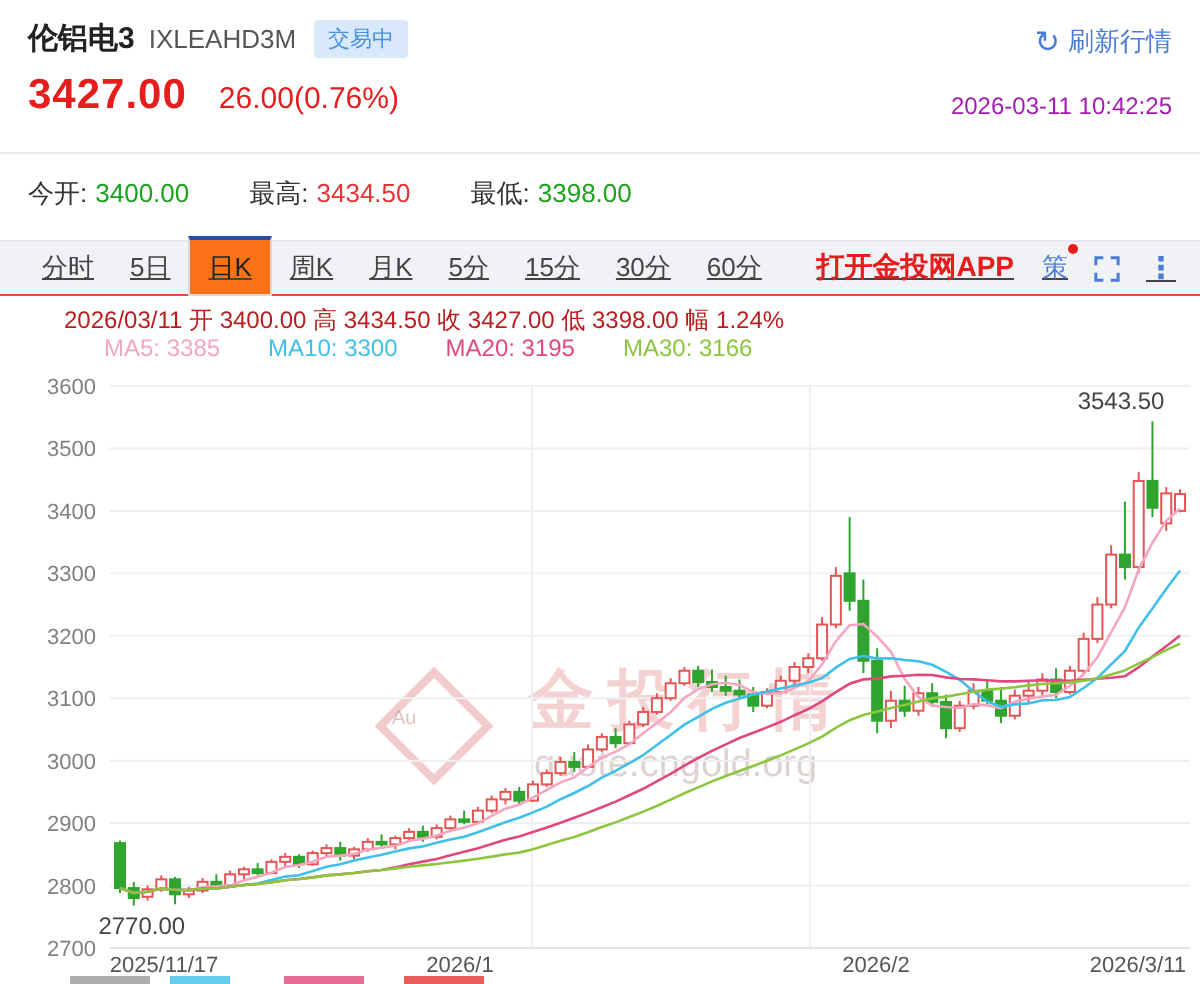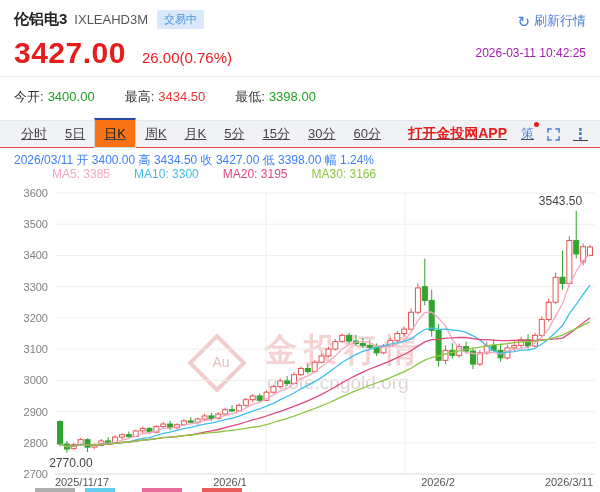--- a/index.html
+++ b/index.html
@@ -8,21 +8,21 @@
   #app { position:relative; width:600px; height:492px; background:#fff;padding-left:42px; }
 
   
   .hdr-left { position:absolute; top:10px; left:14px; }
   .title-row { display:flex; align-items:center; }
   .sym-title { font-size:15px; font-weight:bold; color:#222; }
   .sym-code { font-size:13px; color:#555; margin-left:7px; }
   .badge { margin-left:9px; font-size:11px; color:#4690dd; background:#d9e9fb;
     padding:2px 7px; border-radius:2px; }
   .price-row { display:flex; align-items:baseline; margin-top:7px; }
-  .big-price { font-size:30px; font-weight:bold; color:#e61d1d; letter-spacing:.5px; }
+  .big-price { font-size:21px; font-weight:bold; color:#e61d1d; letter-spacing:.5px; }
   .chg { font-size:15px; color:#e61d1d; margin-left:16px; }
   .hdr-right { position:absolute; top:12px; right:14px; text-align:right; }
   .refresh { color:#4a7cd6; font-size:13px; cursor:pointer; display:flex; align-items:center; gap:4px; }
   .refresh .ricon { font-size:15px; line-height:1; }
   .tstamp { position:absolute; top:46px; right:14px; font-size:12px; color:#a21caf; }
   .divider { position:absolute; left:0; right:0; top:76px; border-top:1px solid #ebebeb; }
 
   
   .stats { position:absolute; top:88px; left:14px; display:flex; gap:30px; font-size:13px; }
   .stat-label { color:#333; }
@@ -37,31 +37,31 @@
     height:30px; margin-top:-2px; color:#222; }
   .applink { margin-left:auto; font-size:14px; font-weight:bold; color:#e61d1d; cursor:pointer; }
   .icon-strip { display:flex; align-items:center; gap:13px; margin-left:14px; color:#4a7cd6; }
   .strat { position:relative; font-size:13px; cursor:pointer; }
   .strat .dot { position:absolute; top:-3px; right:-5px; width:5px; height:5px;
     border-radius:50%; background:#e61d1d; }
   .fsicon { width:13px; height:13px; cursor:pointer; }
   .more { font-size:15px; font-weight:bold; cursor:pointer; }
 
   
-  .readout { position:absolute; top:152px; left:14px; font-size:12px; color:#3b82f6; }
+  .readout { position:absolute; top:152px; left:32px; font-size:12px; color:#b91c1c; }
   .ma-row { position:absolute; top:167px; left:52px; font-size:12px; display:flex; gap:24px; }
 
   
   .chart-wrap { position:absolute; top:183px; left:0; width:600px; height:309px; }
   .chart-wrap svg { position:absolute; top:0; left:0; z-index:2; }
   .watermark { position:absolute; left:190px; top:145px; z-index:1; width:260px; height:100px; }
   .wm-diamond { position:absolute; left:6px; top:14px; width:42px; height:42px;
     border:4px solid rgba(222,128,128,.40); transform:rotate(45deg); }
-  .wm-au { position:absolute; left:6px; top:26px; width:50px; text-align:center;
-    font-size:14px; color:rgba(200,140,140,.55); }
+  .wm-au { position:absolute; left:6px; top:26px; width:50px; text-align:left;
+    font-size:10px; color:rgba(200,140,140,.55); }
   .wm-title { position:absolute; left:74px; top:0; font-size:33px; font-weight:bold;
     letter-spacing:7px; color:rgba(226,138,138,.38); white-space:nowrap; }
   .wm-url { position:absolute; left:77px; top:44px; font-size:19px;
     color:rgba(185,165,160,.50); white-space:nowrap; }
   .clip-frag { position:absolute; height:4px; bottom:0; z-index:3; opacity:.8; }
 </style>
 </head>
 <body>
 
 <div id="app">

